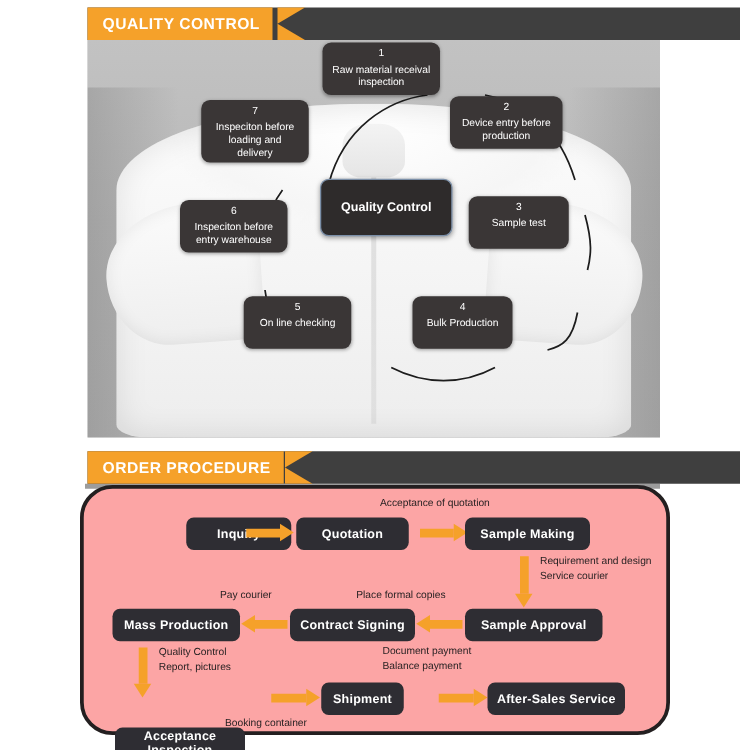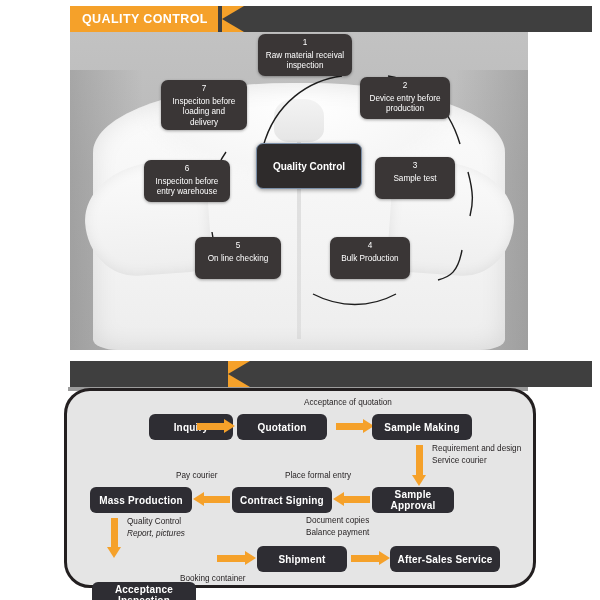--- a/index.html
+++ b/index.html
@@ -140,21 +140,21 @@
   .qc-svg{position:absolute;inset:0;pointer-events:none;}
 
   
   .op-panel{
     position:absolute;
     left:64px;top:388px;
     width:472px;height:200px;
     border:3px solid #231f20;
     border-radius:26px;
     box-sizing:border-box;
-    background:#e5e5e5;
+    background:#fca5a5;
   }
   .op-box{
     position:absolute;
     background:#2e2d33;
     border-radius:6px;
     color:#ffffff;
     font-size:10px;
     font-weight:bold;
     display:flex;align-items:center;justify-content:center;
     height:26px;
@@ -258,62 +258,65 @@
       <span class="lbl">Inspeciton before entry warehouse</span>
     </div>
 
     <div class="qc-node left-txt" style="left:91px;top:48px;width:86px;height:50px;">
       <span class="num">7</span>
       <span class="lbl">Inspeciton before loading and delivery</span>
     </div>
   </div>
 
   <div class="hdr-bar" style="top:361px;">
+    <div class="hdr-tag">
+      <span class="hdr-tag-text">ORDER PROCEDURE</span>
+    </div>
     <div class="hdr-arrow" style="left:158px;"></div>
   </div>
   <div class="hdr-shadow" style="left:68px;top:387px;width:460px;"></div>
 
   <div class="op-panel">
 
     <div class="op-lbl" style="left:237px;top:6px;">Acceptance of quotation</div>
 
     <div class="op-box" style="left:37px;top:23px;width:84px;margin-left:45px;">Inquiry</div>
     <div class="ar-h right" style="left:130px;top:32px;width:27px;"></div>
 
     <div class="op-box" style="left:170px;top:23px;width:90px;">Quotation</div>
     <div class="ar-h right" style="left:269px;top:32px;width:27px;"></div>
 
     <div class="op-box" style="left:305px;top:23px;width:100px;">Sample Making</div>
 
     <div class="ar-v down" style="left:349px;top:54px;height:30px;"></div>
     <div class="op-lbl" style="left:365px;top:52px;">Requirement and design</div>
     <div class="op-lbl" style="left:365px;top:64px;">Service courier</div>
 
-    <div class="op-lbl" style="left:218px;top:79px;">Place formal entry</div>
+    <div class="op-lbl" style="left:218px;top:79px;">Place formal copies</div>
     <div class="op-lbl" style="left:109px;top:79px;">Pay courier</div>
 
-    <div class="op-box" style="left:305px;top:96px;width:82px;">Sample Approval</div>
+    <div class="op-box" style="left:305px;top:96px;width:110px;">Sample Approval</div>
     <div class="ar-h left" style="left:277px;top:105px;width:26px;"></div>
 
     <div class="op-box" style="left:165px;top:96px;width:100px;">Contract Signing</div>
     <div class="ar-h left" style="left:137px;top:105px;width:26px;"></div>
 
     <div class="op-box" style="left:23px;top:96px;width:102px;">Mass Production</div>
 
     <div class="ar-v down" style="left:44px;top:127px;height:29px;"></div>
     <div class="op-lbl" style="left:60px;top:125px;">Quality Control</div>
-    <div class="op-lbl" style="left:60px;top:137px;font-style:italic;">Report, pictures</div>
-
-    <div class="op-lbl" style="left:239px;top:124px;">Document copies</div>
+    <div class="op-lbl" style="left:60px;top:137px;">Report, pictures</div>
+
+    <div class="op-lbl" style="left:239px;top:124px;">Document payment</div>
     <div class="op-lbl" style="left:239px;top:136px;text-align:center;">Balance payment</div>
 
     <div class="op-box" style="left:25px;top:155px;width:104px;margin-top:36px;">Acceptance Inspection</div>
     <div class="ar-h right" style="left:150px;top:164px;width:28px;"></div>
 
-    <div class="op-box" style="left:190px;top:155px;width:90px;">Shipment</div>
+    <div class="op-box" style="left:190px;top:155px;width:66px;">Shipment</div>
     <div class="ar-h right" style="left:284px;top:164px;width:28px;"></div>
 
     <div class="op-box" style="left:323px;top:155px;width:110px;">After-Sales Service</div>
 
     <div class="op-lbl" style="left:113px;top:182px;">Booking container</div>
   </div>
 
 </div>
 
 </body></html>

